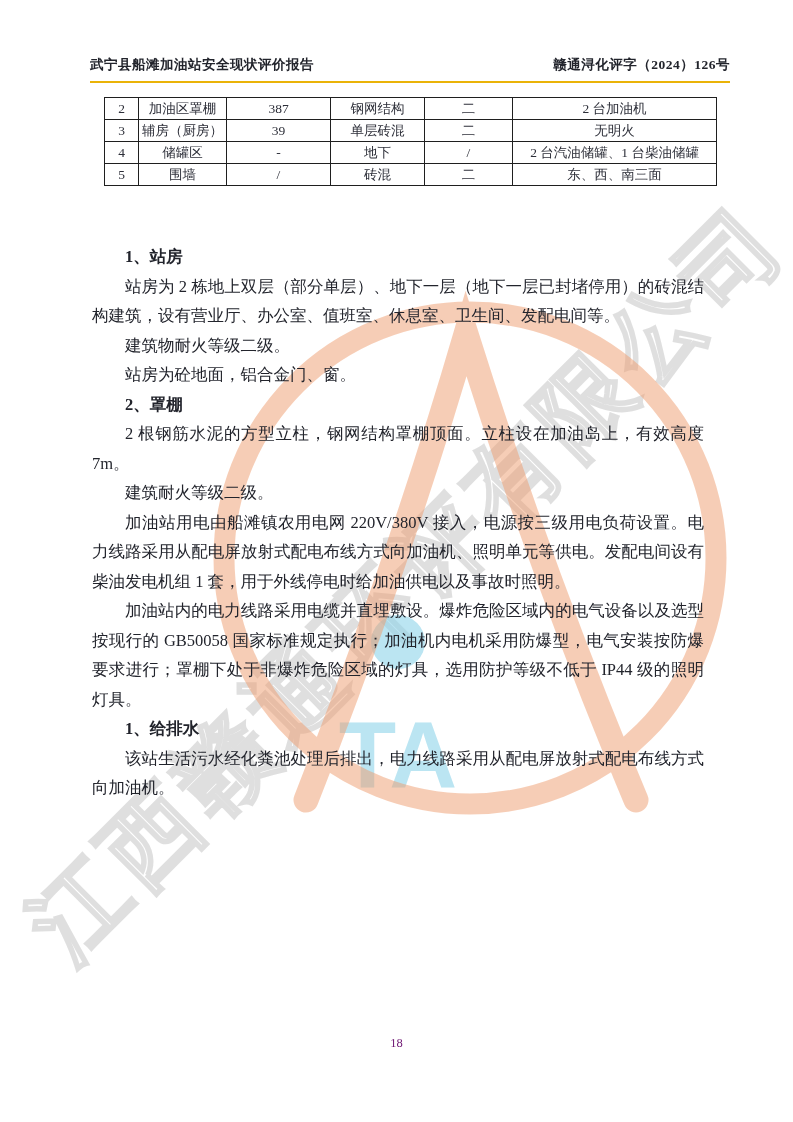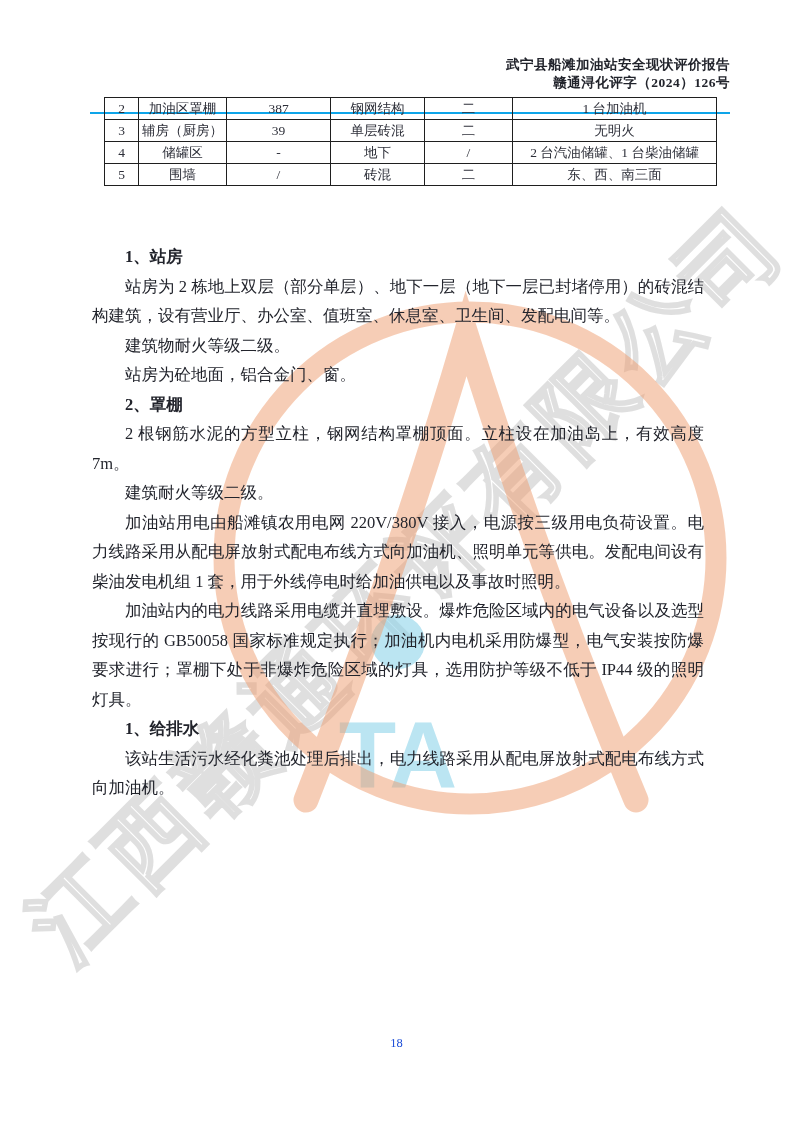--- a/index.html
+++ b/index.html
@@ -10,22 +10,22 @@
   }
   .page{position:absolute;inset:0;width:793px;height:1122px;background:#fff;}
 
   
   .watermark{position:absolute;top:0;left:0;z-index:0;pointer-events:none;}
 
   
   .doc-header{
     position:absolute;top:56px;left:90px;width:640px;z-index:2;
     display:flex;justify-content:space-between;align-items:flex-end;
-    padding-bottom:20px;border-bottom:2px solid #0ea5e9;
-    font-size:13.5px;font-weight:bold;letter-spacing:0.5px;flex-direction:column;
+    padding-bottom:7px;border-bottom:2px solid #eab308;
+    font-size:13.5px;font-weight:bold;letter-spacing:0.5px;
   }
 
   
   .spec-table{
     position:absolute;top:97px;left:104px;width:612px;z-index:2;
     border-collapse:collapse;table-layout:fixed;
     font-size:13.5px;color:#2c2e38;
   }
   .spec-table td{
     border:1.4px solid #1f1f1f;height:21px;padding:0 2px;
@@ -40,21 +40,21 @@
     font-size:16.5px;line-height:29.5px;text-align:justify;margin-top:48px;
   }
   .doc-body p{margin:0;text-indent:2em;}
   .h3{margin:0;font-size:16.5px;font-weight:bold;text-indent:2em;line-height:29.5px;}
   .h2{margin:5px 0 2px 0;font-size:18px;font-weight:bold;text-indent:0;
       line-height:31px;letter-spacing:1px;}
 
   
   .doc-footer{
     position:absolute;top:1036px;left:0;right:0;z-index:2;
-    text-align:center;font-size:12.5px;color:#1d4ed8;
+    text-align:center;font-size:12.5px;color:#701a75;
   }
 </style>
 </head>
 <body>
 
 <div class="page">
 
   <svg class="watermark" width="793" height="1122" viewBox="0 0 793 1122" aria-hidden="true">
     <g opacity="0.55">
       <text transform="rotate(-45 405 580)" x="405" y="615" text-anchor="middle" font-size="94" font-weight="bold" fill="none" stroke="#c6c6c6" stroke-width="2.6" style="letter-spacing:8px" font-family="Liberation Serif, serif">江西赣通环评有限公司</text>
@@ -83,21 +83,21 @@
         <col class="col-5">
         <col class="col-6">
     </colgroup>
     <tbody>
       <tr>
         <td>2</td>
         <td>加油区罩棚</td>
         <td>387</td>
         <td>钢网结构</td>
         <td>二</td>
-        <td>1 台加油机</td>
+        <td>2 台加油机</td>
       </tr>
       <tr>
         <td>3</td>
         <td>辅房（厨房）</td>
         <td>39</td>
         <td>单层砖混</td>
         <td>二</td>
         <td>无明火</td>
       </tr>
       <tr>

